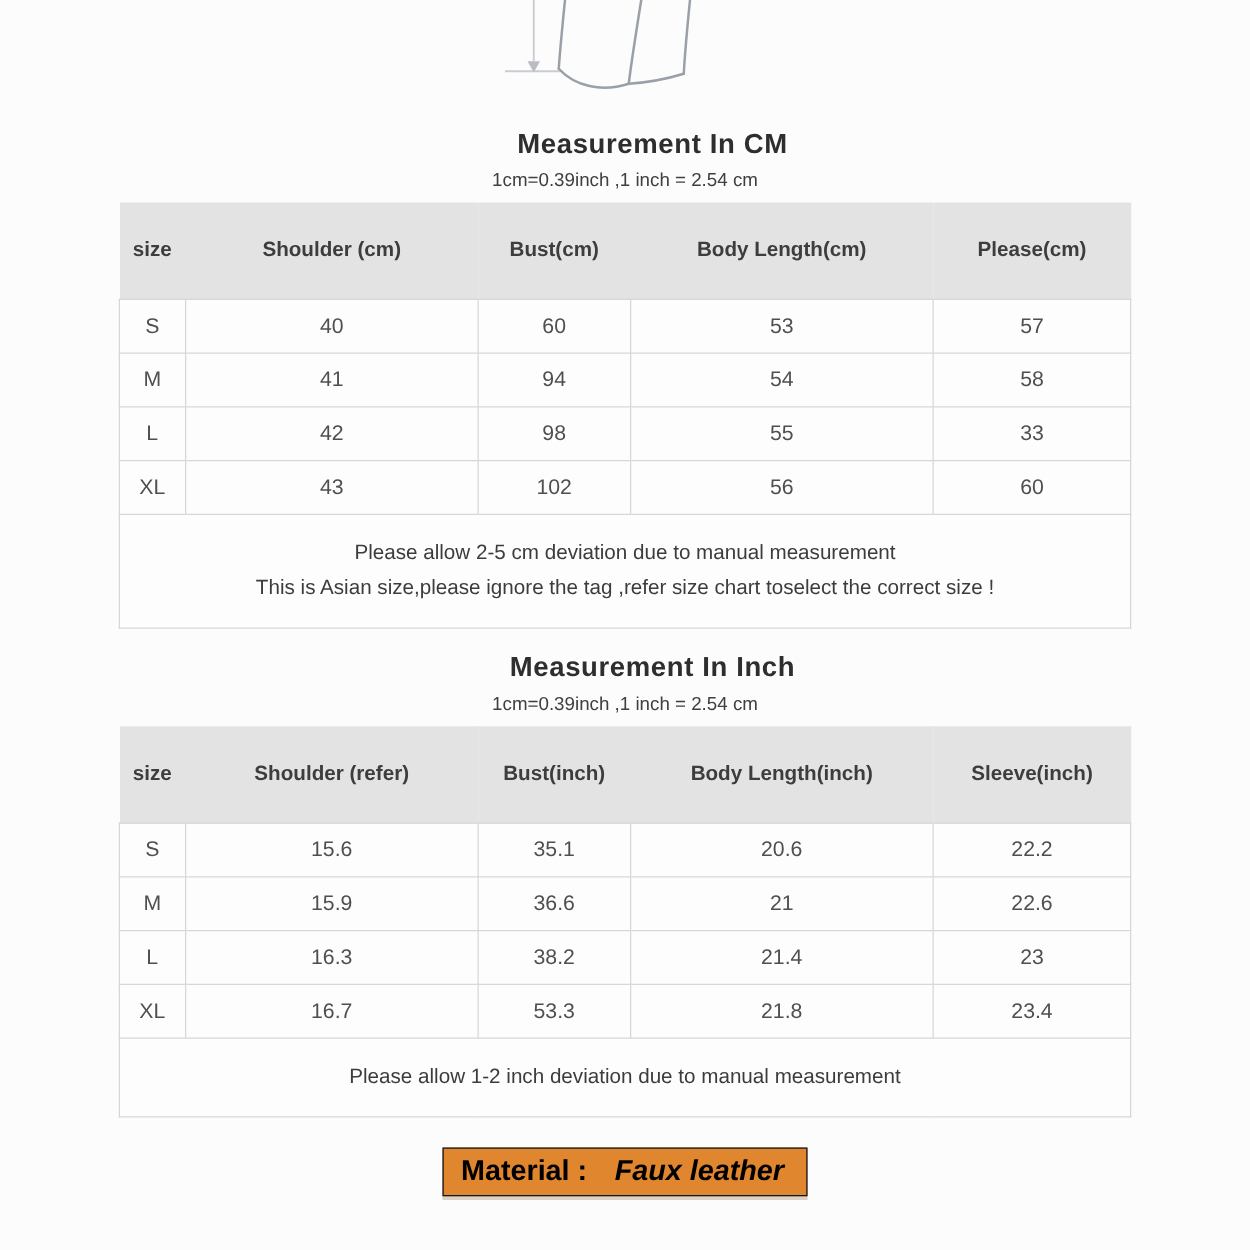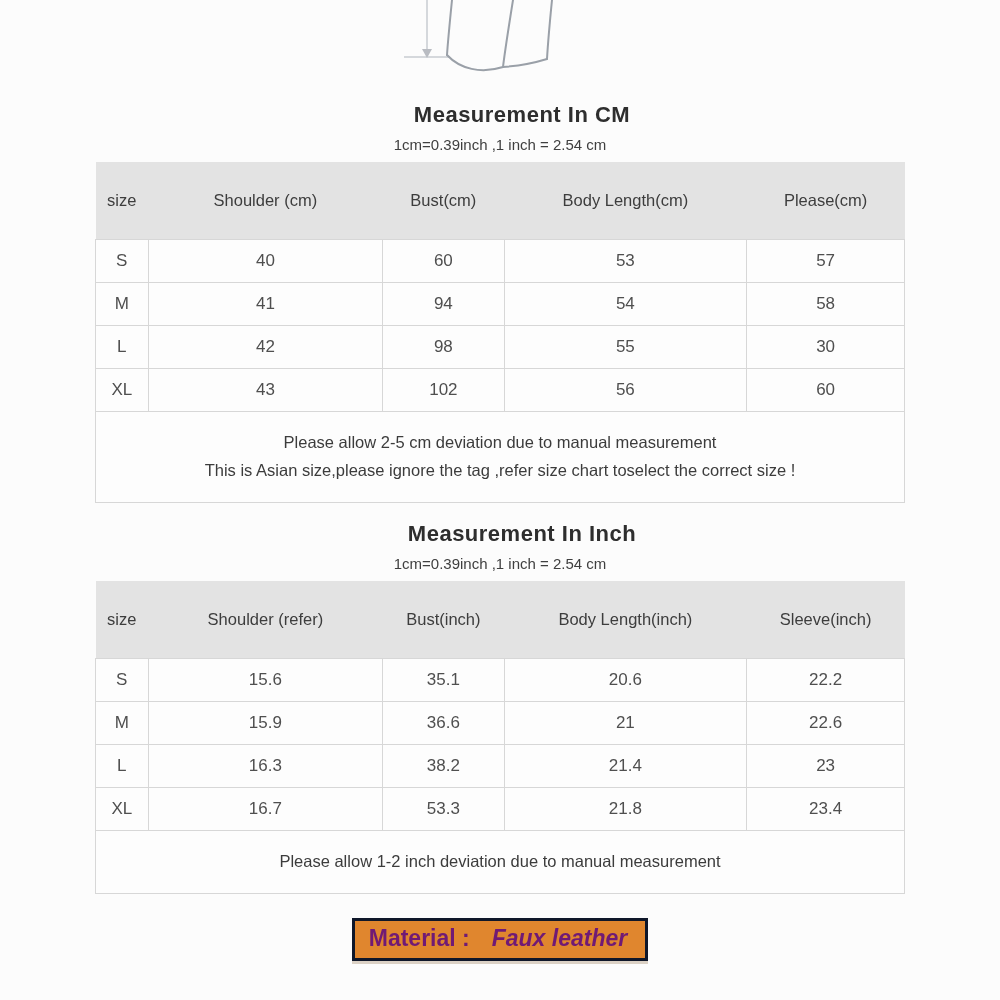--- a/index.html
+++ b/index.html
@@ -34,21 +34,21 @@
 
   table.size-table {
     width: 810px;
     margin: 9px auto 0 auto;
     border-collapse: collapse;
     table-layout: fixed;
   }
   table.size-table th {
     background: #e3e3e3;
     height: 75px;
-    font-weight: normal;
+    font-weight: bold;
     font-size: 16.5px;
     color: #3d3d3d;
     text-align: center;
     border: none;
   }
   table.size-table td {
     border: 1px solid #d7d7d7;
     height: 40px;
     text-align: center;
     font-size: 17px;
@@ -70,26 +70,26 @@
 
   .inch-section { margin-top: 18px; }
 
   .material-wrap {
     margin-top: 24px;
     text-align: center;
   }
   .material-bar {
     display: inline-block;
     background: #e0862e;
-    border: 3px solid #0f172a;
+    border: 1px solid #0f172a;
     box-shadow: 0 3px 0 rgba(120, 80, 30, 0.25);
     padding: 4px 18px 6px 14px;
     font-size: 23px;
     font-weight: bold;
-    color: #701a75;
+    color: #000000;
   }
   .material-value {
     font-style: italic;
     margin-left: 22px;
   }
 </style>
 </head>
 <body>
 
 <div class="canvas">
@@ -145,21 +145,21 @@
           <td>41</td>
           <td>94</td>
           <td>54</td>
           <td>58</td>
         </tr>
         <tr>
           <td>L</td>
           <td>42</td>
           <td>98</td>
           <td>55</td>
-          <td>30</td>
+          <td>33</td>
         </tr>
         <tr>
           <td>XL</td>
           <td>43</td>
           <td>102</td>
           <td>56</td>
           <td>60</td>
         </tr>
         <tr>
           <td class="notes-cell" colspan="5">

